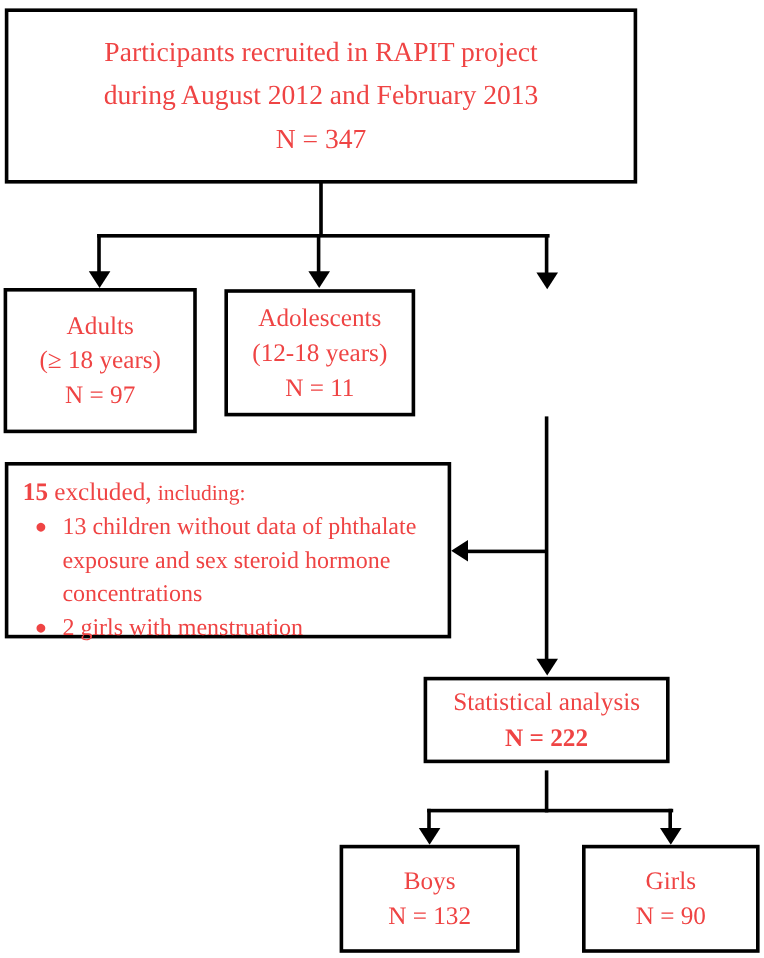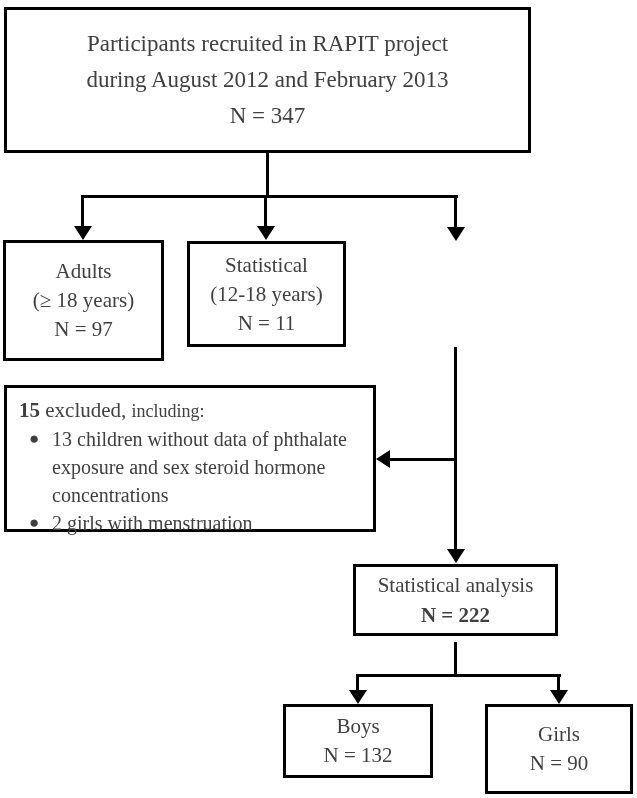--- a/index.html
+++ b/index.html
@@ -6,21 +6,21 @@
     margin: 0;
     padding: 0;
     background: #ffffff;
   }
   #canvas {
     position: relative;
     width: 637px;
     height: 798px;
     background: #ffffff;
     font-family: "Liberation Serif", "DejaVu Serif", serif;
-    color: #404040;
+    color: #ef4444;
     overflow: hidden;
   }
   .fc-box {
     position: absolute;
     box-sizing: border-box;
     border: 3px solid #000000;
     background: #ffffff;
     display: flex;
     flex-direction: column;
     justify-content: center;
@@ -68,21 +68,21 @@
   }
   .bullet-text {
     flex: 1 1 auto;
     max-width: 305px;
   }
   .stats-box {
     left: 353px; top: 564px; width: 205px; height: 72px;
     font-size: 21px;
     line-height: 30px;
   }
-  .boys-box  { left: 283px; top: 704px; width: 150px; height: 74px; text-align: center; }
+  .boys-box  { left: 283px; top: 704px; width: 150px; height: 90px; text-align: center; }
   .girls-box { left: 485px; top: 704px; width: 148px; height: 90px; }
   .bold { font-weight: bold; }
 
   
   .line {
     position: absolute;
     background: #000000;
   }
   .arrow-down {
     position: absolute;
@@ -119,21 +119,21 @@
   <div class="line" style="left:454px; top:195px; width:3px; height:34px;"></div>
   <div class="arrow-down" style="left:447px; top:227px;"></div>
 
   <div class="fc-box cat-box adults-box">
     <div>Adults</div>
     <div>(≥ 18 years)</div>
     <div>N = 97</div>
   </div>
 
   <div class="fc-box cat-box adolescents-box">
-    <div>Statistical</div>
+    <div>Adolescents</div>
     <div>(12-18 years)</div>
     <div>N = 11</div>
   </div>
 
 
   <div class="line" style="left:454px; top:347px; width:3px; height:203px;"></div>
   <div class="arrow-down" style="left:447px; top:549px;"></div>
   <div class="line" style="left:390px; top:458px; width:65px; height:3px;"></div>
   <div class="arrow-left" style="left:376px; top:450px;"></div>
 

